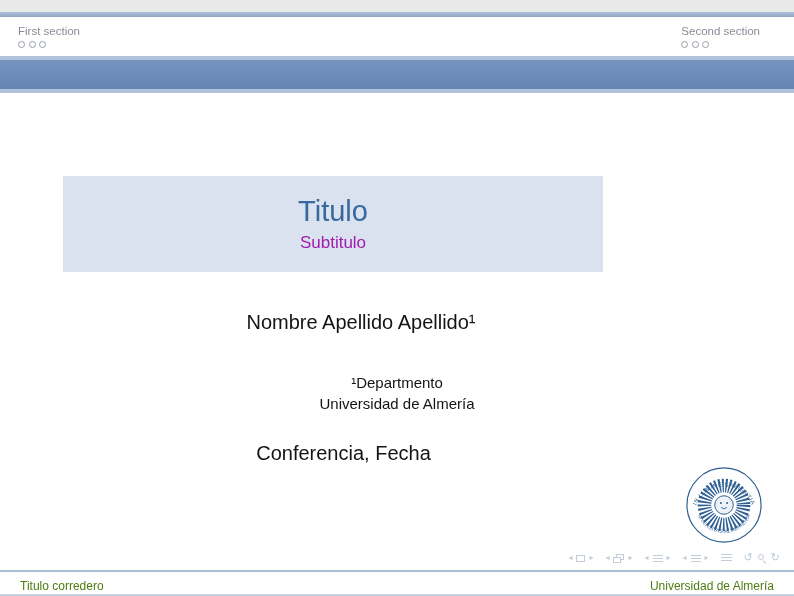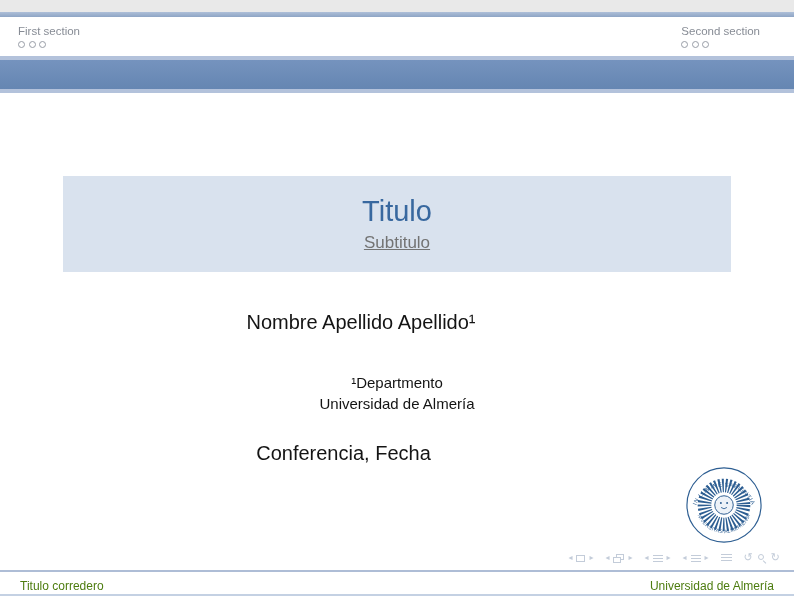--- a/index.html
+++ b/index.html
@@ -27,26 +27,26 @@
     cursor:pointer;
   }
   .dots{display:flex;gap:3.5px;margin-top:3px;}
   .dot{
     width:7px;height:7px;border:1.2px solid #989da6;border-radius:50%;
     box-sizing:border-box;display:inline-block;cursor:pointer;
   }
 
   
   .title-box{
-    position:absolute;left:63px;top:164px;width:668px;height:96px;
+    position:absolute;left:63px;top:164px;width:540px;height:96px;
     background:#d9e2ee;display:flex;flex-direction:column;
     align-items:center;justify-content:center;gap:6px;
   }
   .title-main{font-size:29px;color:#38689f;line-height:1.1;}
-  .title-sub{font-size:17px;color:#737373;line-height:1.1;text-decoration:underline;}
+  .title-sub{font-size:17px;color:#a21caf;line-height:1.1;}
 
   
   .author-line{
     position:absolute;left:0;width:722px;top:299px;text-align:center;
     font-size:20px;color:#141414;
   }
   .institute-lines{
     position:absolute;left:0;width:794px;top:360px;text-align:center;
     font-size:15px;color:#141414;line-height:21px;
   }

